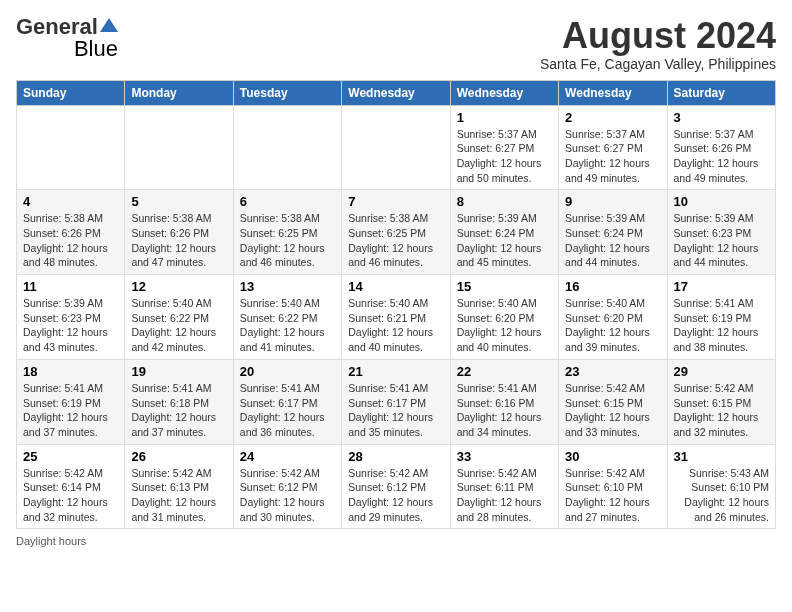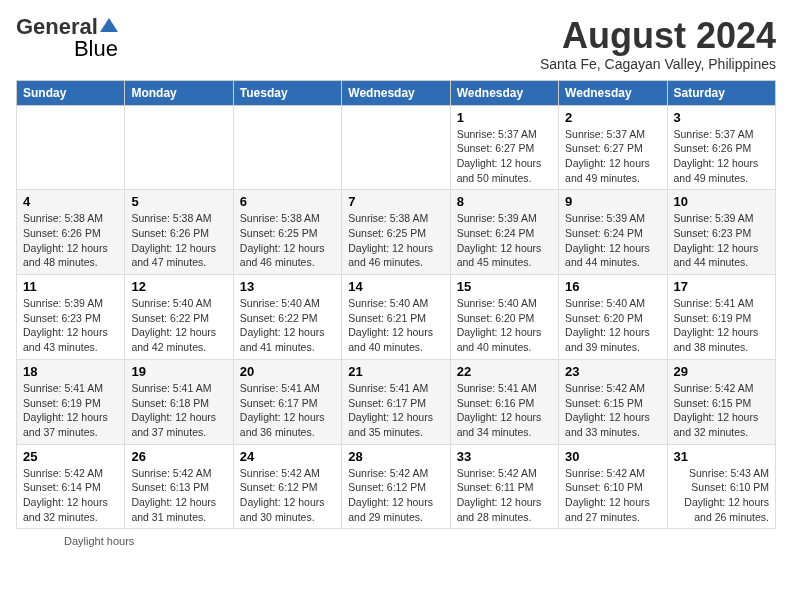--- a/index.html
+++ b/index.html
@@ -91,21 +91,20 @@
       color: #333;
       line-height: 1.4;
     }
     .empty-cell {
       background-color: #f9f9f9;
     }
     .footer {
       margin-top: 6px;
       font-size: 11px;
       color: #555;
-      margin-left: 48px;
     }
   </style>
 </head>
 <body>
 
 <div class="header">
   <div class="logo">
     <div class="logo-line">
       <span class="logo-general">General</span>
       <svg width="18" height="18" viewBox="0 0 18 18" style="margin-left:2px;margin-top:-4px;">

